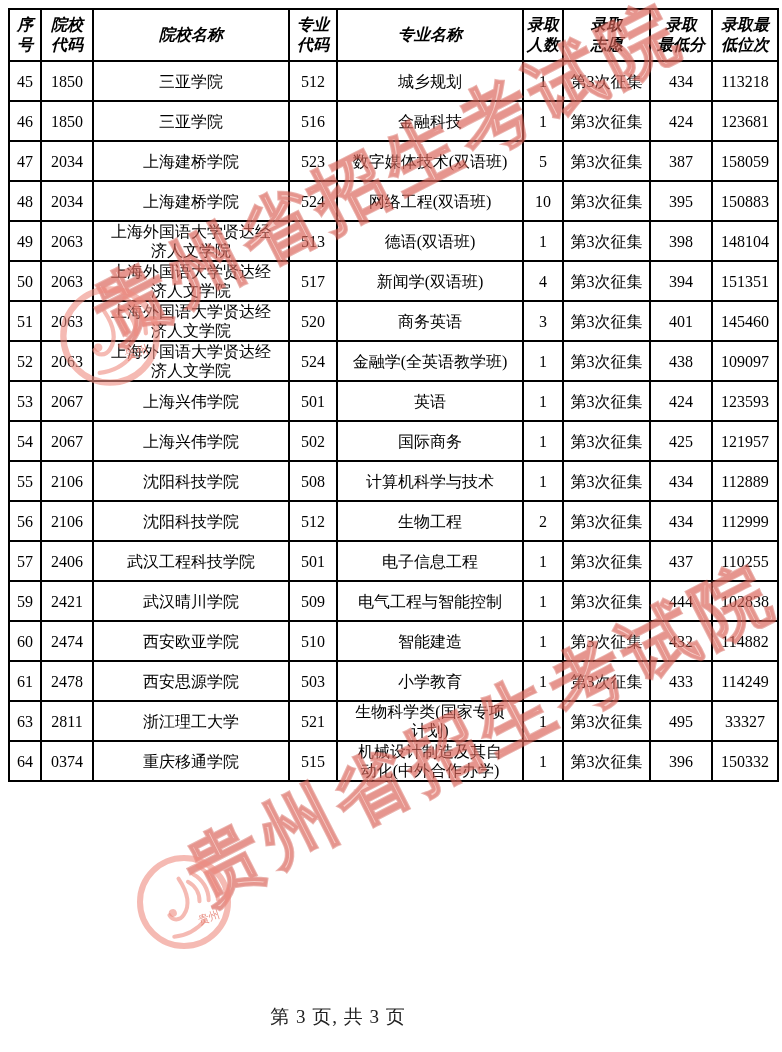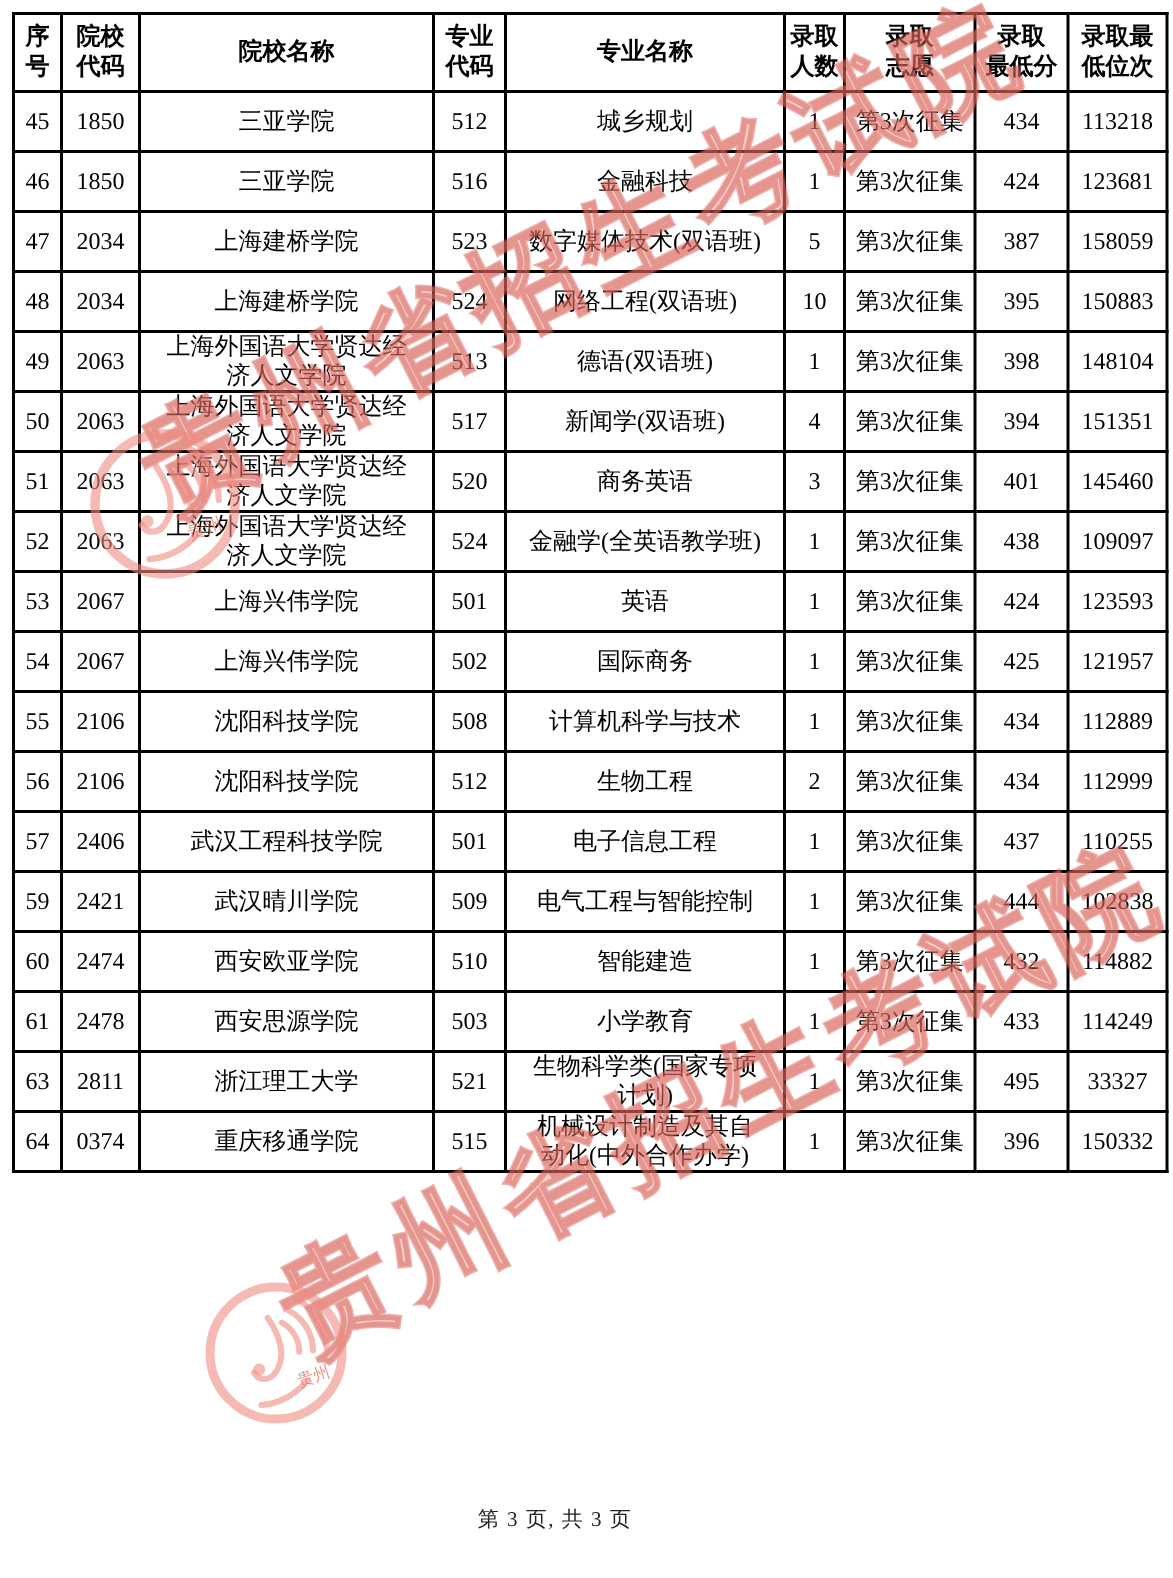--- a/index.html
+++ b/index.html
@@ -25,21 +25,21 @@
     border: 2px solid #000;
   }
   table.admissions th,
   table.admissions td {
     border: 2px solid #000;
     text-align: center;
     vertical-align: middle;
     padding: 0 2px;
     overflow: hidden;
   }
-  table.admissions thead tr { height: 52px; }
+  table.admissions thead tr { height: 52px; font-style: italic; }
   table.admissions th {
     font-family: "Liberation Sans", "DejaVu Sans", sans-serif;
     font-weight: 700;
     font-size: 16px;
     line-height: 20px;
     white-space: pre-line;
   }
   table.admissions tbody tr { height: 40px; padding-left: 28px; }
   table.admissions td {
     font-size: 16px;
@@ -73,25 +73,24 @@
 
   .seal { position: absolute; }
   .seal-1 { left: 57px;  top: 283px; width: 106px; height: 106px; }
   .seal-2 { left: 134px; top: 852px; width: 100px; height: 100px; }
 
   .page-footer {
     position: absolute;
     left: 0; top: 1004px;
     width: 676px;
     text-align: center;
-    font-size: 14px;
+    font-size: 19px;
     letter-spacing: 1px;
     color: #222;
     z-index: 2;
-    padding-left: 32px;
   }
 </style>
 </head>
 <body>
 
 <div class="table-wrap">
   <table class="admissions">
     <colgroup>
       <col style="width:32px">
         <col style="width:52px">

